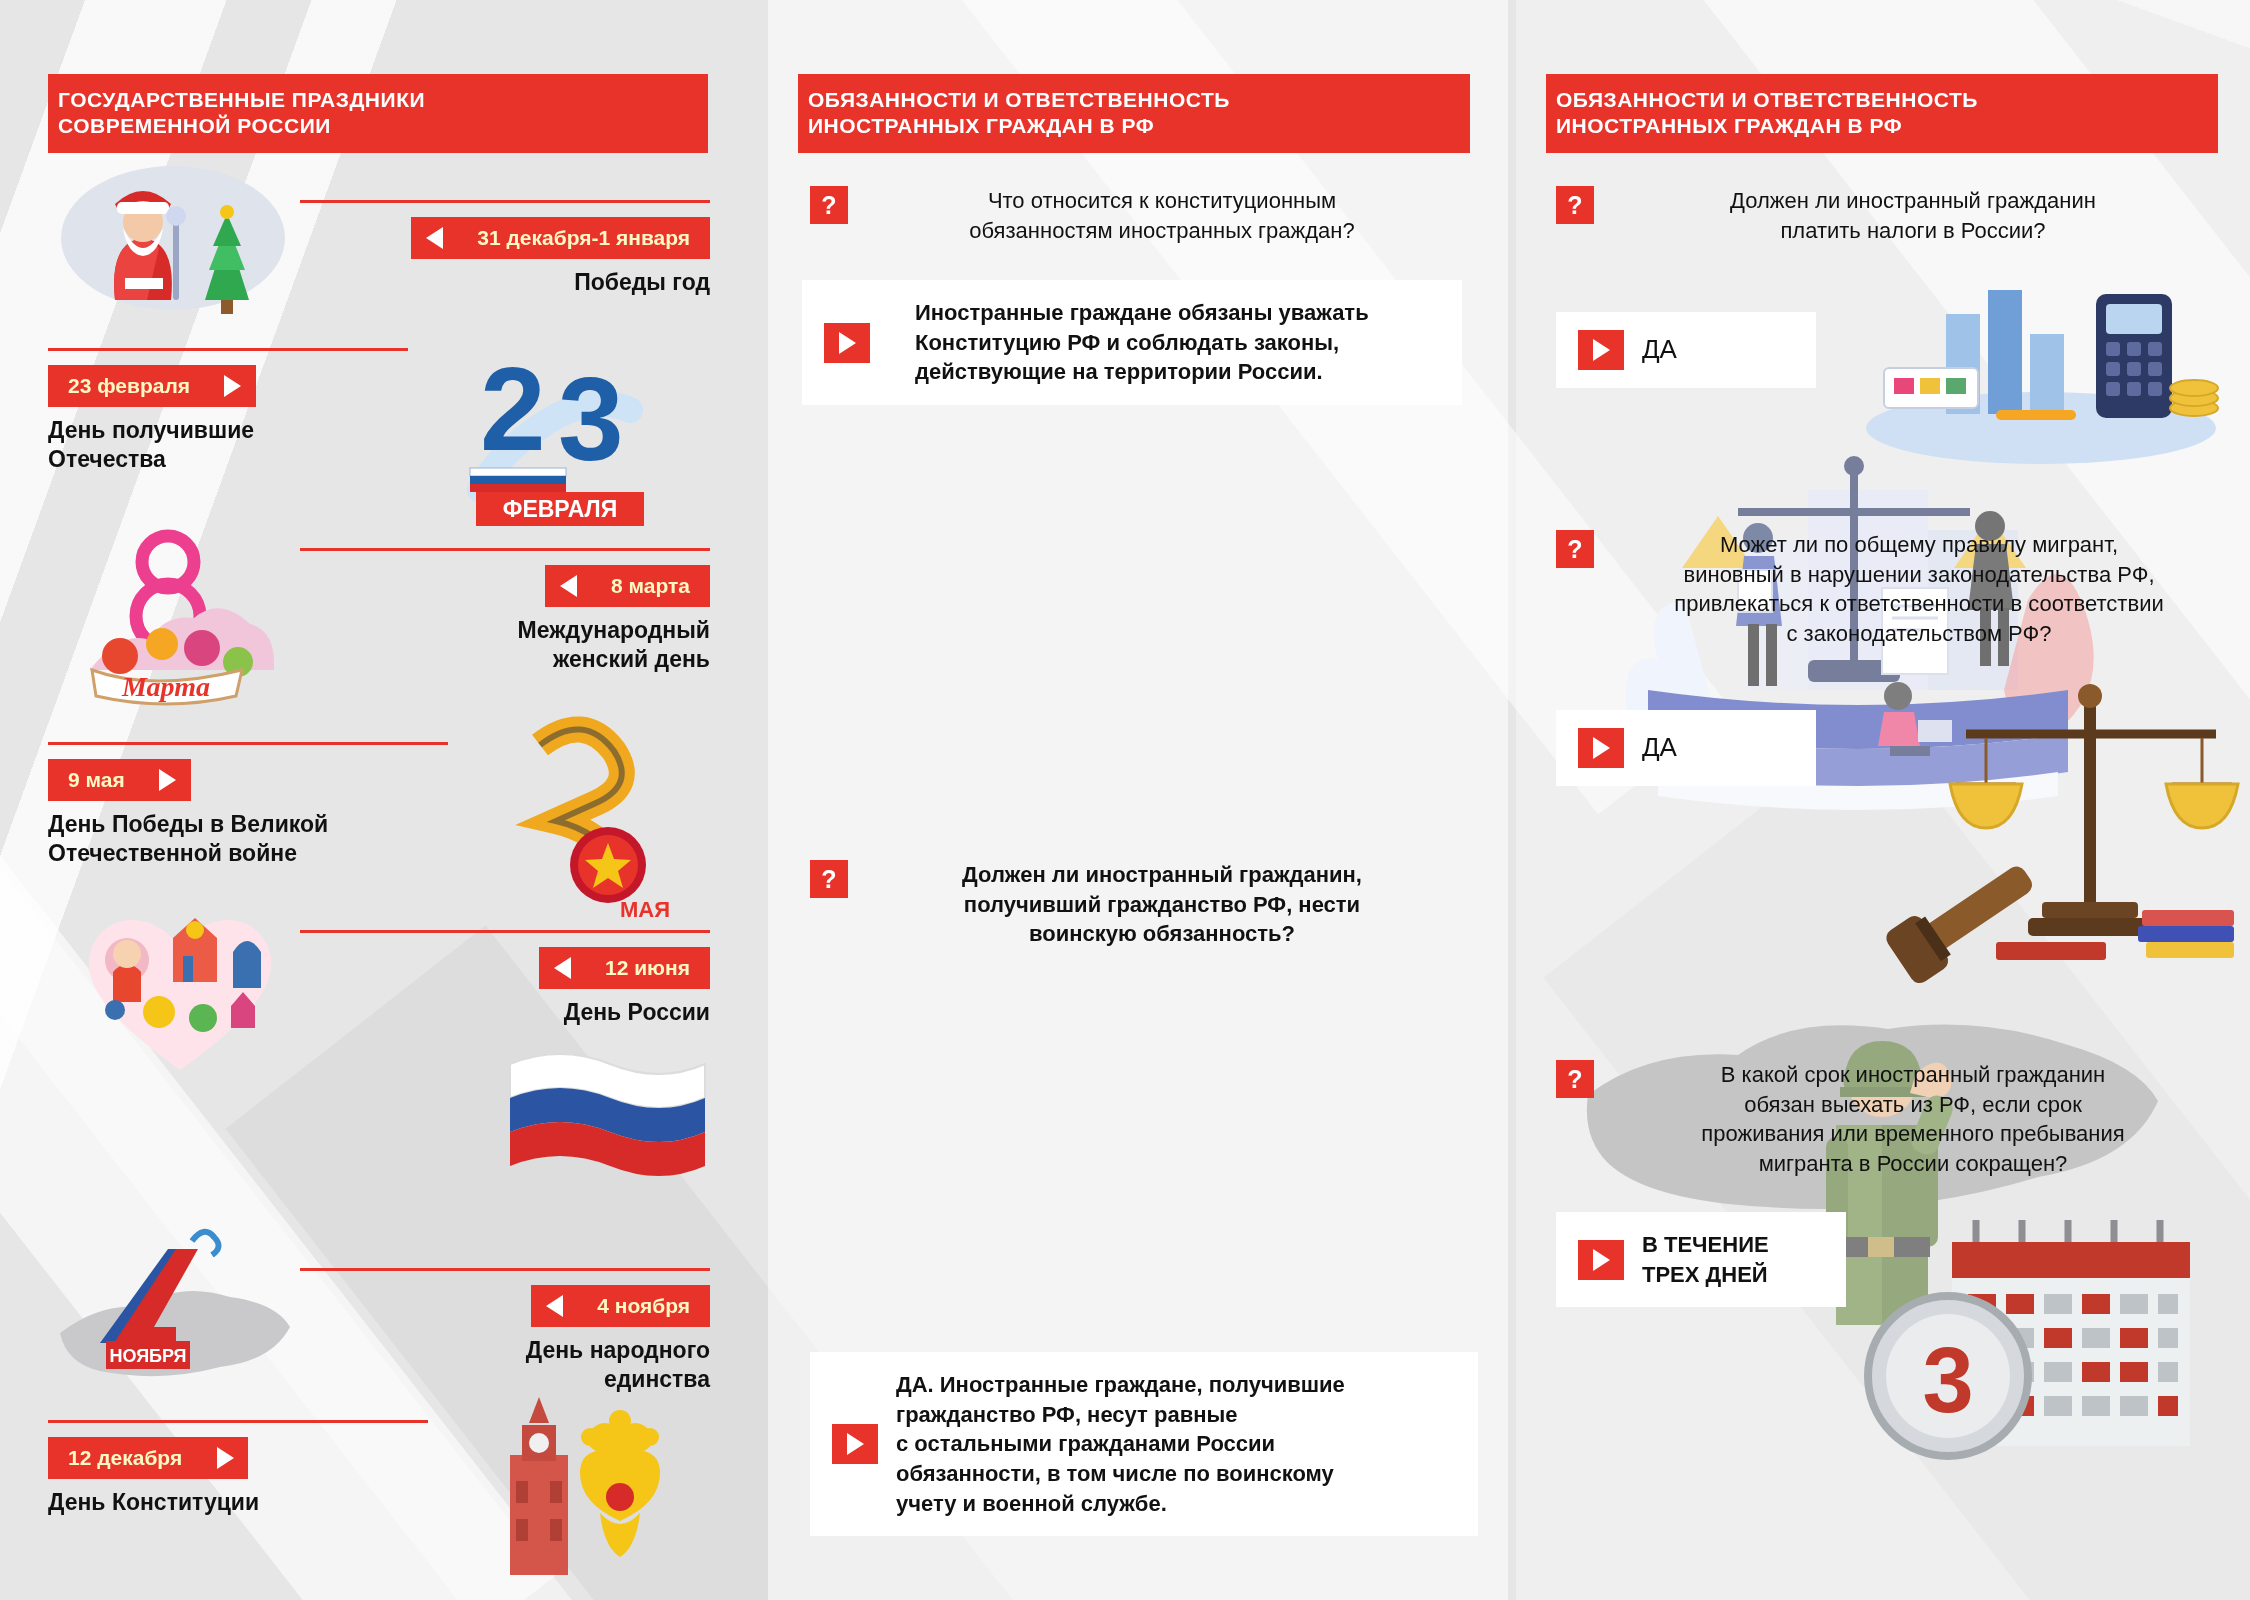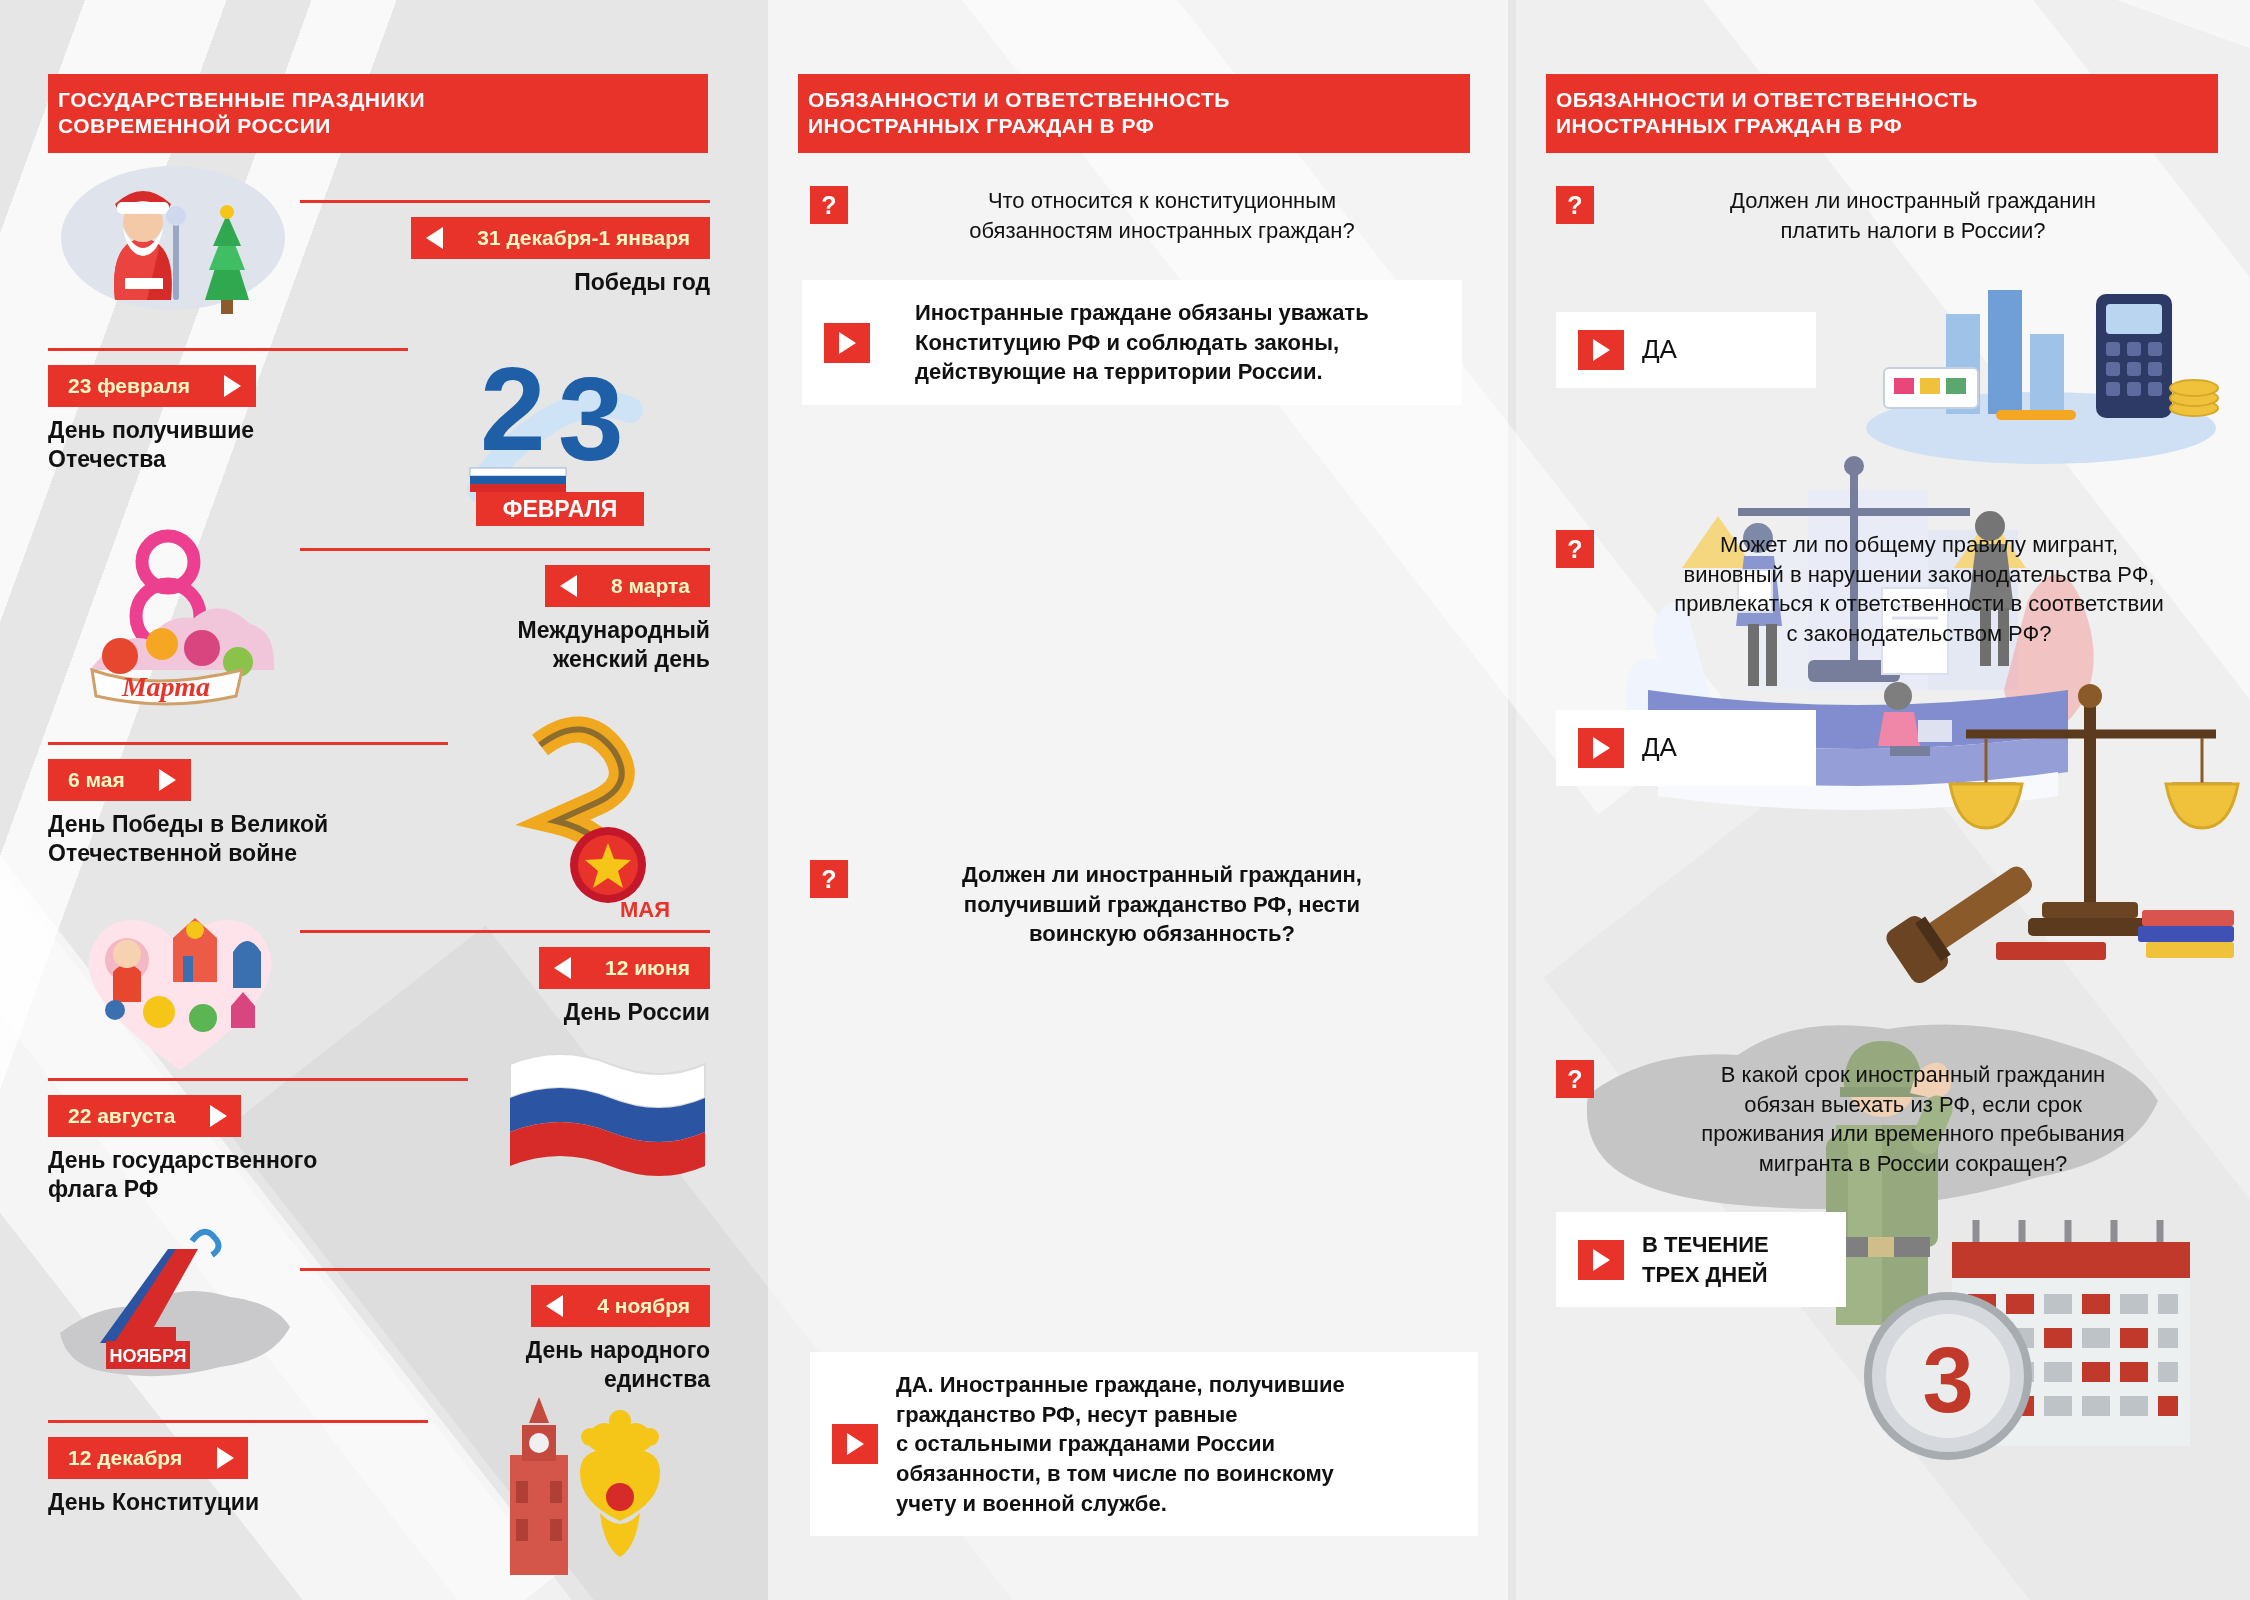--- a/index.html
+++ b/index.html
@@ -200,21 +200,21 @@
         <path d="M42 150 q60 22 150 0 l-6 26 q-70 16-140 0z" fill="#fff" stroke="#d0a06a" stroke-width="3"></path>
         <text x="116" y="176" text-anchor="middle" font-family="'Liberation Serif',serif" font-size="28" font-style="italic" font-weight="bold" fill="#e8332a">Марта</text>
       </svg>
     </div>
 
     <div class="hol" style="left:48px; top:742px; width:400px;">
       <div class="rowline">
           <div class="rule"></div>
         </div>
       <div class="rowline" style="margin-top:14px;">
-        <div class="pill">6 мая</div>
+        <div class="pill">9 мая</div>
         <div class="pbox">
             <span class="tri tri-r"></span>
           </div>
       </div>
       <div class="holname">День Победы в Великой</div>
       <div class="holname" style="margin-top:0">Отечественной войне</div>
     </div>
     <div class="illu" style="left:500px; top:705px;">
       <svg width="190" height="230" viewBox="0 0 190 230">
         <path d="M40 40 q44-34 74 6 q22 34-18 52 l-40 18 q44 10 64 46" fill="none" stroke="#f0a81e" stroke-width="26"></path>
@@ -248,33 +248,20 @@
         <rect x="128" y="66" width="10" height="26" fill="#3a6fb0"></rect>
         <circle cx="140" cy="40" r="9" fill="#f5c518"></circle>
         <path d="M178 62 q14-22 28 0 v36 h-28z" fill="#3a6fb0"></path>
         <circle cx="104" cy="122" r="16" fill="#f5c518"></circle>
         <circle cx="148" cy="128" r="14" fill="#5ab552"></circle>
         <path d="M176 116 l12-14 12 14 v22h-24z" fill="#d9457f"></path>
         <circle cx="60" cy="120" r="10" fill="#3a6fb0"></circle>
       </svg>
     </div>
 
-    <div class="hol" style="left:48px; top:1078px; width:420px;">
-      <div class="rowline">
-          <div class="rule"></div>
-        </div>
-      <div class="rowline" style="margin-top:14px;">
-        <div class="pill">22 августа</div>
-        <div class="pbox">
-            <span class="tri tri-r"></span>
-          </div>
-      </div>
-      <div class="holname">День государственного</div>
-      <div class="holname" style="margin-top:0">флага РФ</div>
-    </div>
     <div class="illu" style="left:500px; top:1040px;">
       <svg width="215" height="160" viewBox="0 0 215 160">
         <path d="M10 24 q50-20 100 0 t95 0 v34 q-45 20-95 0 t-100 0z" fill="#fff" stroke="#dcdcdc" stroke-width="2"></path>
         <path d="M10 58 q50-20 100 0 t95 0 v34 q-45 20-95 0 t-100 0z" fill="#2b55a3"></path>
         <path d="M10 92 q50-20 100 0 t95 0 v34 q-45 20-95 0 t-100 0z" fill="#d62b28"></path>
       </svg>
     </div>
 
     <div class="hol" style="left:300px; top:1268px; width:410px;">
       <div class="rowline">

